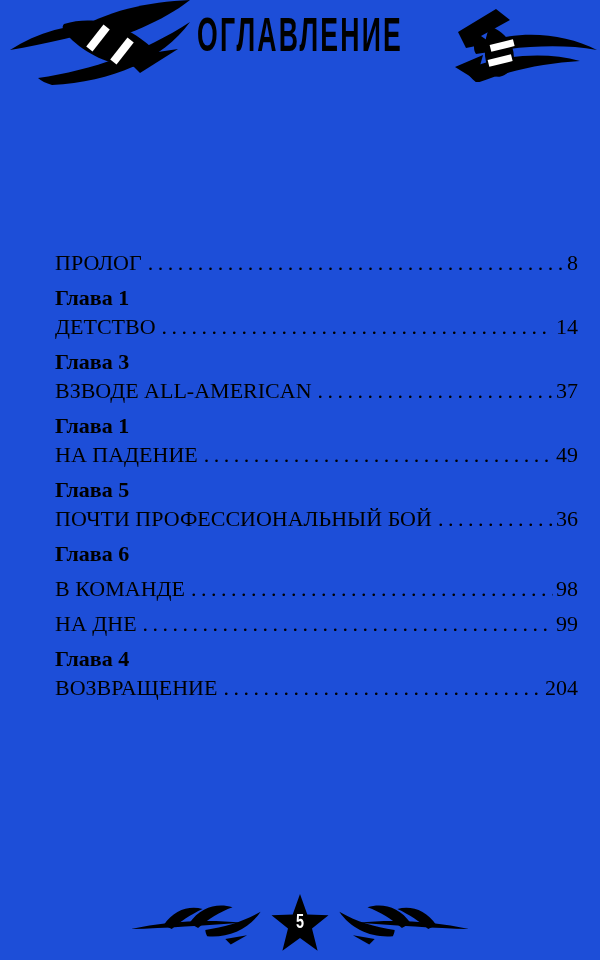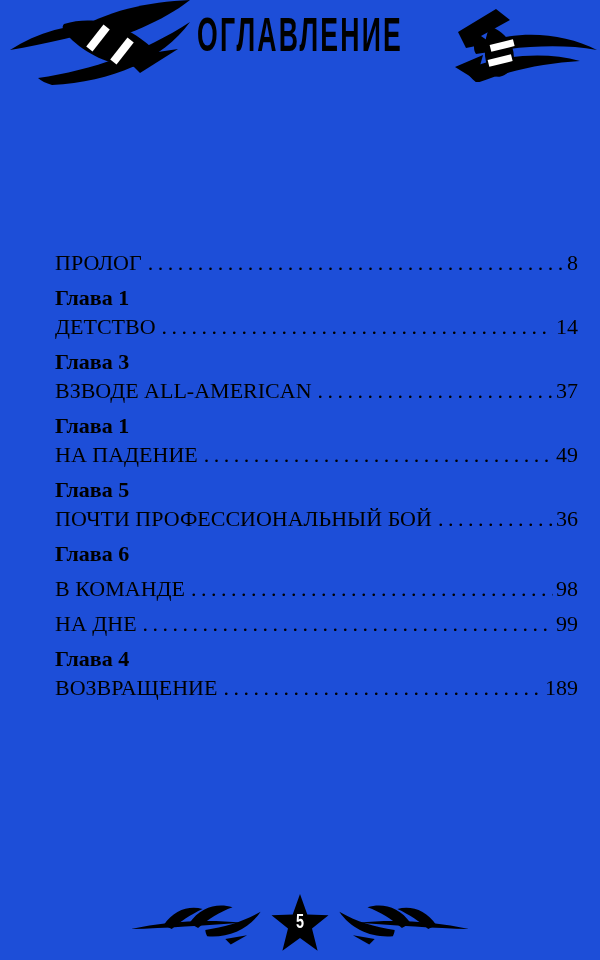--- a/index.html
+++ b/index.html
@@ -177,21 +177,21 @@
         <span class="toc-dots"></span>
         <span class="toc-page">99</span>
       </div>
     </div>
 
     <div class="toc-entry">
       <div class="toc-chapter">Глава 4</div>
       <div class="toc-row">
         <span class="toc-title">ВОЗВРАЩЕНИЕ</span>
         <span class="toc-dots"></span>
-        <span class="toc-page">189</span>
+        <span class="toc-page">204</span>
       </div>
     </div>
 
   </div>
 
   <div class="footer">
 
     <svg class="wing" viewBox="0 0 150 55" xmlns="http://www.w3.org/2000/svg" aria-hidden="true">
       <g fill="#000">
         <path d="M0,33 C38,25 80,22 122,26 C80,29 38,32 0,33 Z"></path>

